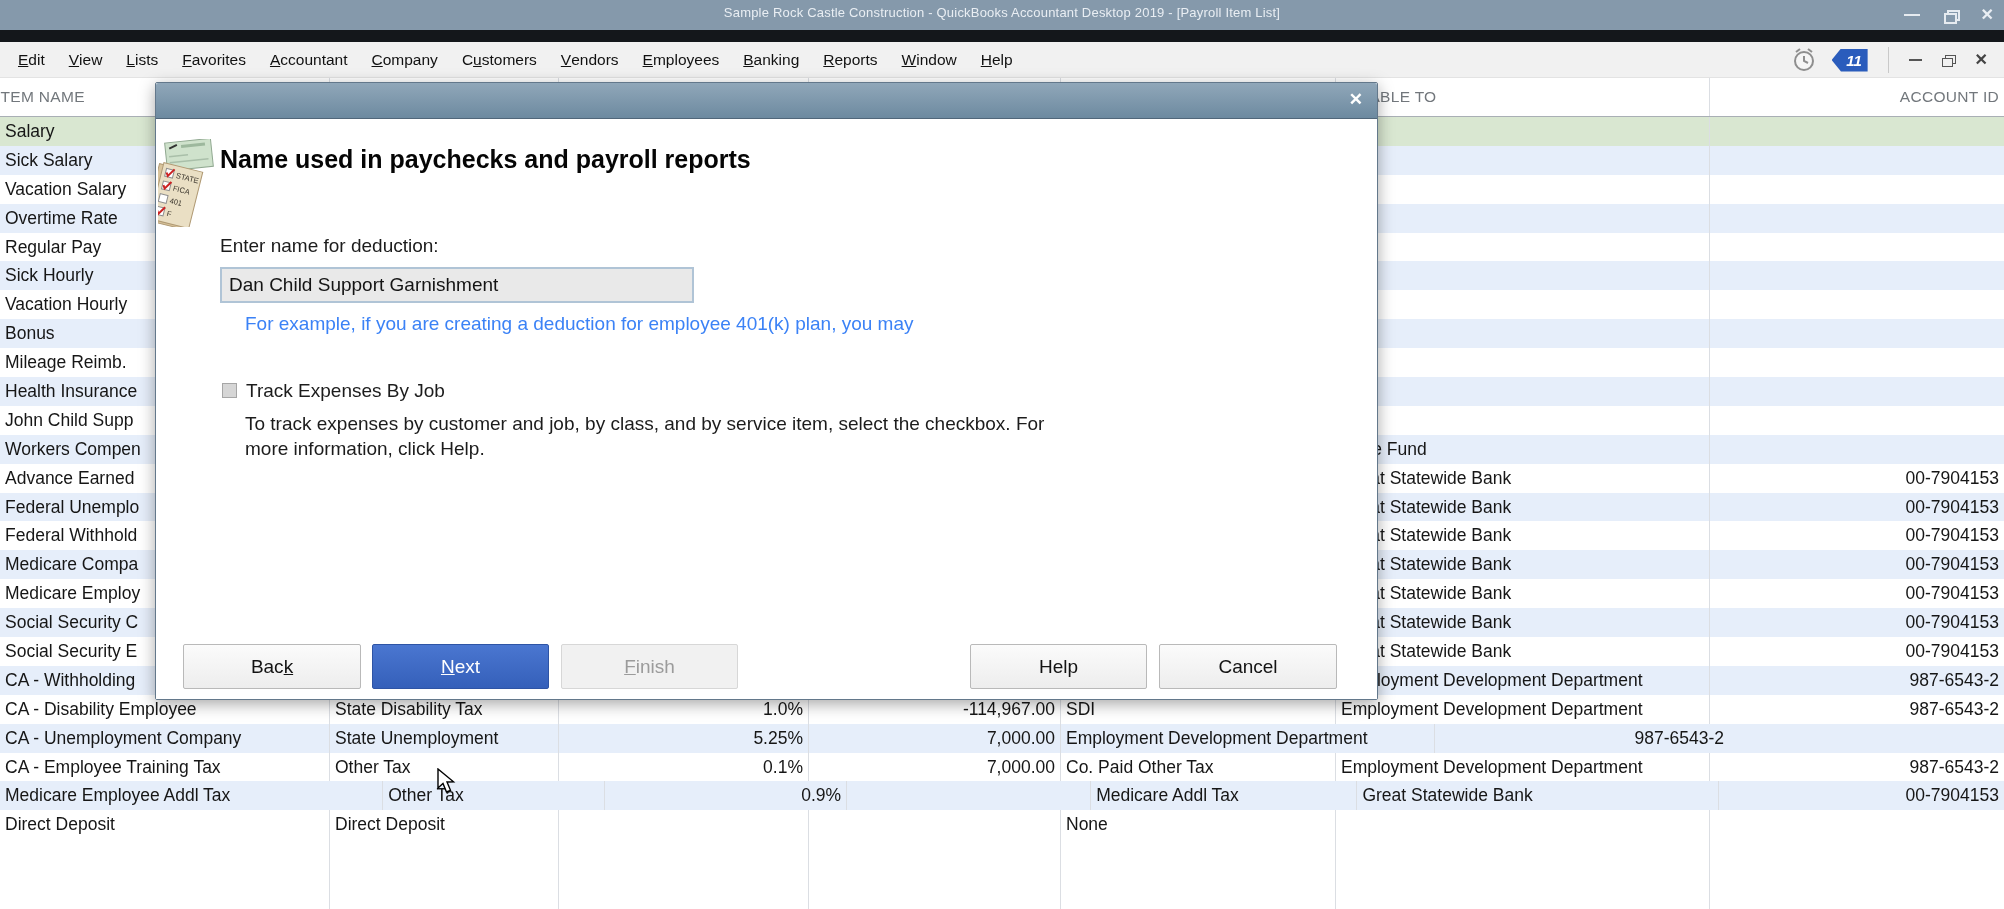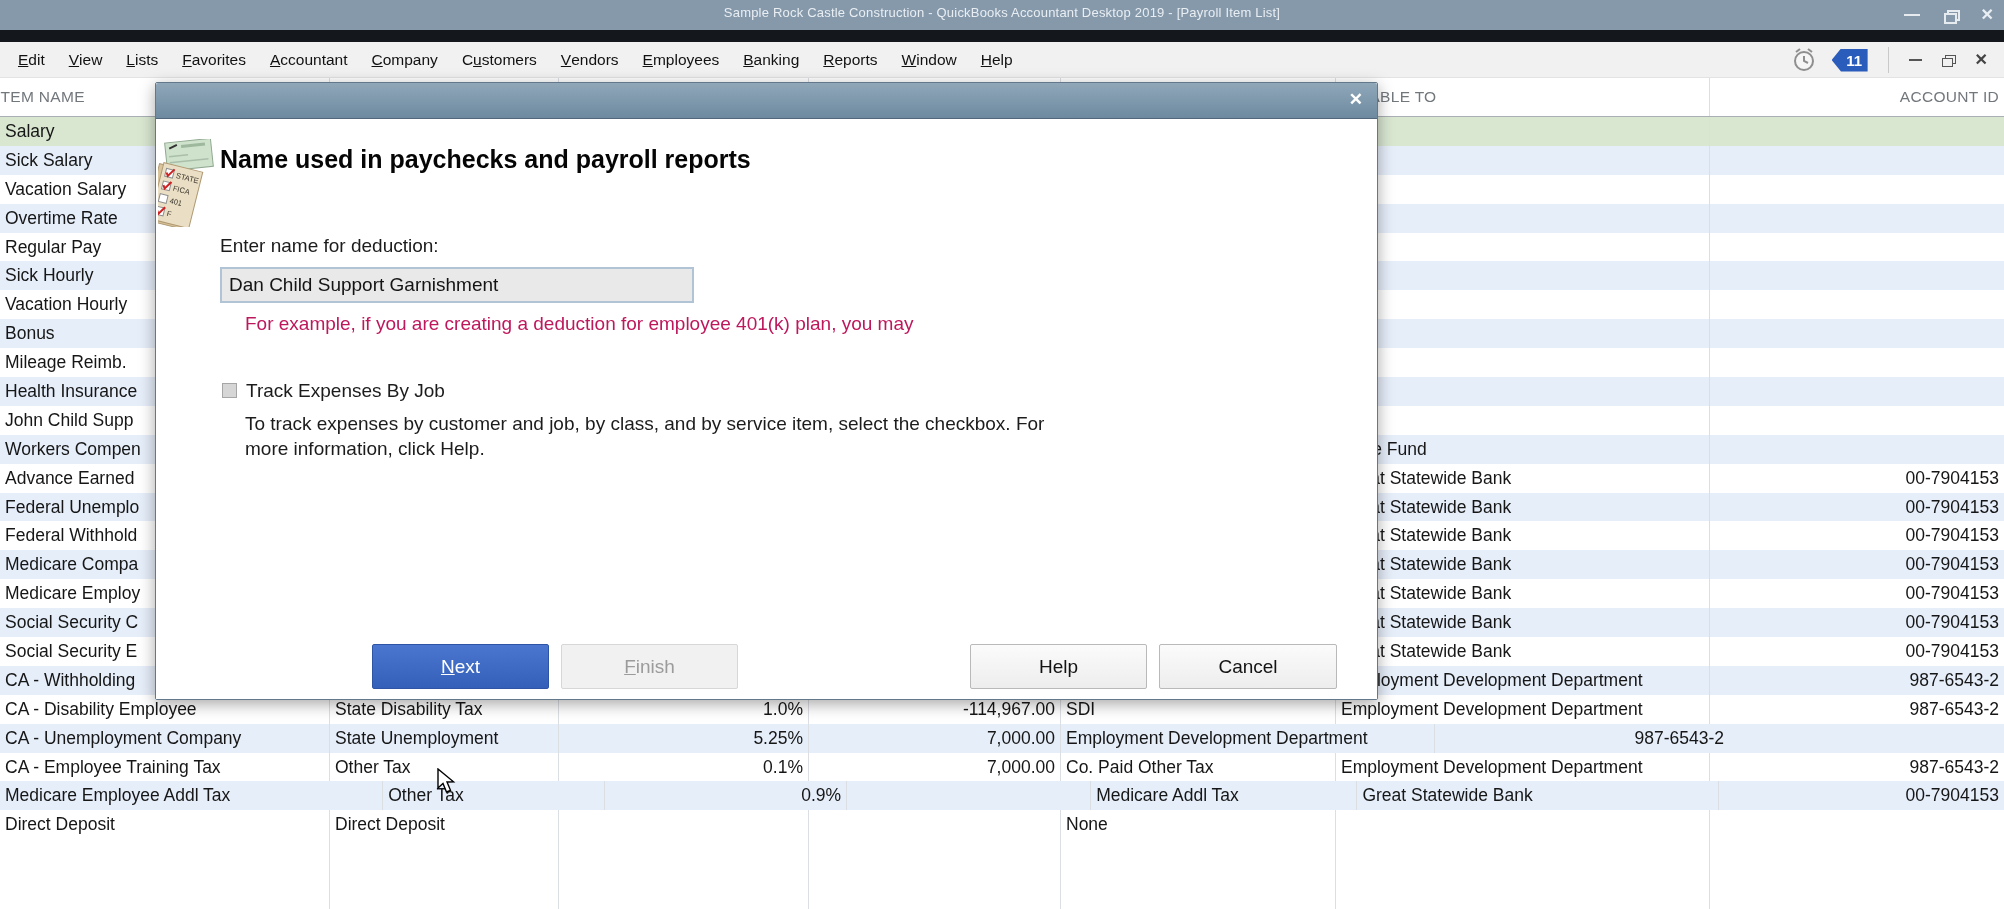--- a/index.html
+++ b/index.html
@@ -16,21 +16,21 @@
   .tb-restore::after { content:""; position:absolute; left:0; top:3px; width:9px; height:7px; border:2px solid #e6ebf0; background:#8599ab; }
   .tb-close { color:#e9eef3; font-size:16px; font-weight:bold; line-height:1; }
 
   .darkband { position:absolute; left:0; top:30px; width:2004px; height:12px; background:#14171b; }
 
   
   .menubar { position:absolute; left:0; top:42px; width:2004px; height:36px; background:#f1f1f1; border-bottom:1px solid #e3e3e3; display:flex; align-items:center; }
   .menu-item { font-size:15.5px; color:#111; padding:0 12px; height:100%; display:flex; align-items:center; cursor:default; }
   .menu-item .u { text-decoration:underline; }
   .mb-right { position:absolute; right:0; top:0; height:36px; display:flex; align-items:center; gap:20px; padding-right:16px; }
-  .alerts { display:flex; align-items:center; gap:16px; }
+  .alerts { display:flex; align-items:center; gap:16px;font-style:italic; }
   .badge { min-width:36px; height:23px; background:#2a5cbc; clip-path:polygon(0 50%, 26% 0, 100% 0, 100% 100%, 26% 100%); color:#fff; font-size:15px; font-weight:bold; display:flex; align-items:center; justify-content:center; padding-left:9px; }
   .mb-sep { width:1px; height:26px; background:#c9c9c9; }
   .mb-min { width:13px; height:2px; background:#555; }
   .mb-restore { width:13px; height:11px; position:relative; }
   .mb-restore::before { content:""; position:absolute; left:3px; top:0; width:9px; height:7px; border:1.5px solid #555; }
   .mb-restore::after { content:""; position:absolute; left:0; top:3px; width:9px; height:7px; border:1.5px solid #555; background:#f1f1f1; }
   .mb-close { color:#444; font-size:16px; font-weight:bold; line-height:1; }
 
   
   .tablewrap { position:absolute; left:0; top:78px; width:2004px; bottom:0; background:#fff; display:flex; flex-direction:column; }
@@ -50,21 +50,21 @@
 
   
   .dialog { position:absolute; left:155px; top:82px; width:1223px; height:618px; background:#fff; border:1px solid #63788b; border-radius:2px; box-shadow:0 4px 16px rgba(0,0,0,.35); z-index:20; }
   .dlg-title { position:absolute; left:0; top:0; right:0; height:36px; background:linear-gradient(#90a7b9,#6d8aa0); border-bottom:1px solid #51677a; border-radius:2px 2px 0 0; }
   .dlg-title-text { position:absolute; left:0; right:0; top:7px; text-align:center; color:#fff; font-size:18.5px; }
   .dlg-close { position:absolute; right:14px; top:6px; color:#fff; font-size:17px; font-weight:bold; cursor:default; }
   .dlg-body { position:absolute; left:0; top:36px; right:0; bottom:0; background:#fff; overflow:hidden; }
   .dlg-heading { position:absolute; left:64px; top:26px; font-size:25px; font-weight:bold; color:#050505; }
   .dlg-label { position:absolute; left:64px; top:116px; font-size:19px; color:#1c1c1c; }
   .dlg-input { position:absolute; left:64px; top:148px; width:474px; height:36px; background:#e9e9e9; border:2px solid #b0c4d6; font-size:19px; color:#141414; display:flex; align-items:center; padding-left:7px; }
-  .dlg-example { position:absolute; left:89px; top:192px; font-size:19px; color:#be185d; line-height:25px; }
+  .dlg-example { position:absolute; left:89px; top:192px; font-size:19px; color:#3b82f6; line-height:25px; }
   .dlg-check { position:absolute; left:66px; top:264px; width:15px; height:15px; background:#d6d6d6; border:1px solid #a6a6a6; }
   .dlg-checklabel { position:absolute; left:90px; top:261px; font-size:19px; color:#1c1c1c; }
   .dlg-para { position:absolute; left:89px; top:292px; font-size:19px; color:#1c1c1c; line-height:25px; }
   .btn { position:absolute; top:525px; height:45px; display:flex; align-items:center; justify-content:center; font-size:19px; color:#131313; background:linear-gradient(#fbfbfb,#ededed); border:1px solid #b9b9b9; border-radius:2px; cursor:default; }
   .btn .u { text-decoration:underline; }
   .btn-back   { left:27px;  width:178px; }
   .btn-next   { left:216px; width:177px; background:linear-gradient(#4a76d0,#3560ba); border:1px solid #2e54a5; color:#fff; }
   .btn-finish { left:405px; width:177px; background:#f1f1f1; border:1px solid #d7d7d7; color:#9b9b9b; }
   .btn-help   { left:814px; width:177px; }
   .btn-cancel { left:1003px; width:178px; }
@@ -466,20 +466,23 @@
     </div>
     <div class="dlg-example">
       <div>For example, if you are creating a deduction for employee 401(k) plan, you may</div>
     </div>
     <div class="dlg-check"></div>
     <div class="dlg-checklabel">Track Expenses By Job</div>
     <div class="dlg-para">
       <div>To track expenses by customer and job, by class, and by service item, select the checkbox. For</div>
       <div>more information, click Help.</div>
     </div>
+    <div class="btn btn-back">
+      <span><span>Bac</span><span class="u">k</span><span></span></span>
+    </div>
     <div class="btn btn-next">
       <span><span></span><span class="u">N</span><span>ext</span></span>
     </div>
     <div class="btn btn-finish">
       <span><span></span><span class="u">F</span><span>inish</span></span>
     </div>
     <div class="btn btn-help">
       <span><span>Help</span><span class="u"></span><span></span></span>
     </div>
     <div class="btn btn-cancel">

